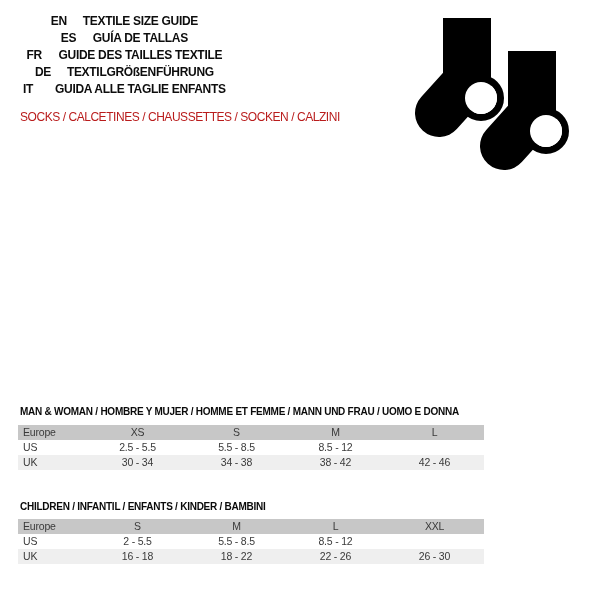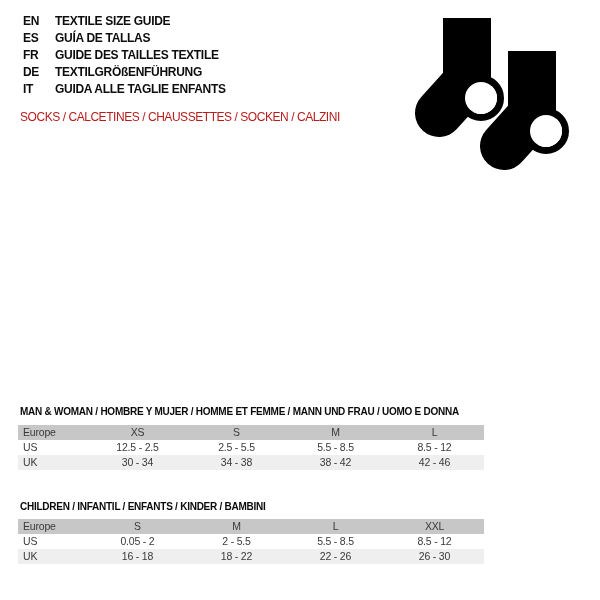--- a/index.html
+++ b/index.html
@@ -24,20 +24,21 @@
     top: 13px;
   }
   .lang-row {
     display: flex;
     height: 17px;
     line-height: 17px;
     font-size: 12px;
     font-weight: bold;
     letter-spacing: -0.3px;
     color: #0d0d0d;
+    justify-content: center;
   }
   .lang-code {
     width: 32px;
     flex: 0 0 32px;
   }
   .lang-label {
     white-space: nowrap;
   }
 
   
@@ -148,21 +149,20 @@
   <div class="size-table table-1">
     <div class="trow head" style="background: rgb(199, 199, 199);">
       <div class="cell-region">Europe</div>
       <div class="cell">XS</div>
       <div class="cell">S</div>
       <div class="cell">M</div>
       <div class="cell">L</div>
     </div>
     <div class="trow">
       <div class="cell-region">US</div>
-      <div class="cell">12.5 - 2.5</div>
       <div class="cell">2.5 - 5.5</div>
       <div class="cell">5.5 - 8.5</div>
       <div class="cell">8.5 - 12</div>
     </div>
     <div class="trow alt" style="background: rgb(239, 239, 239);">
       <div class="cell-region">UK</div>
       <div class="cell">30 - 34</div>
       <div class="cell">34 - 38</div>
       <div class="cell">38 - 42</div>
       <div class="cell">42 - 46</div>
@@ -173,21 +173,20 @@
   <div class="size-table table-2">
     <div class="trow head" style="background: rgb(199, 199, 199);">
       <div class="cell-region">Europe</div>
       <div class="cell">S</div>
       <div class="cell">M</div>
       <div class="cell">L</div>
       <div class="cell">XXL</div>
     </div>
     <div class="trow">
       <div class="cell-region">US</div>
-      <div class="cell">0.05 - 2</div>
       <div class="cell">2 - 5.5</div>
       <div class="cell">5.5 - 8.5</div>
       <div class="cell">8.5 - 12</div>
     </div>
     <div class="trow alt" style="background: rgb(239, 239, 239);">
       <div class="cell-region">UK</div>
       <div class="cell">16 - 18</div>
       <div class="cell">18 - 22</div>
       <div class="cell">22 - 26</div>
       <div class="cell">26 - 30</div>

